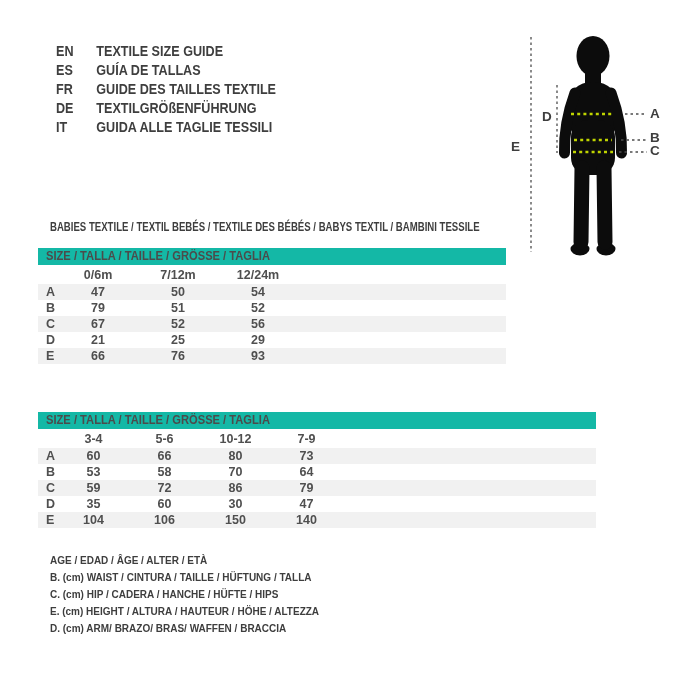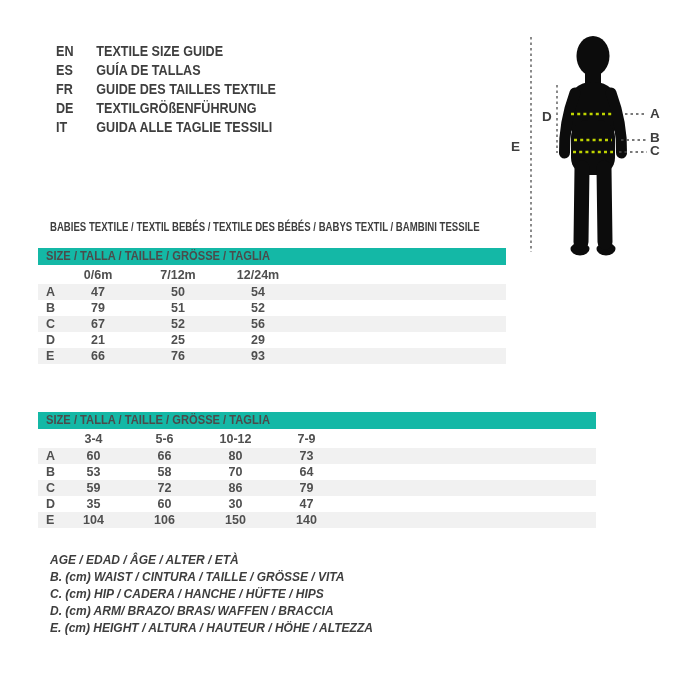--- a/index.html
+++ b/index.html
@@ -32,21 +32,21 @@
   .thead{height:17px;line-height:17px;background:#14b8a6;color:#4b4b4b;
     padding-left:8px;font-size:12px;white-space:nowrap;}
   .thead .condense{display:inline-block;transform:scaleX(.93);transform-origin:0 50%;}
   .cols-row{display:flex;align-items:center;height:19px;}
   .trow{display:flex;align-items:center;height:16px;}
   .trow.stripe{background:#f1f1f1;}
   .cell-label{flex:0 0 12px;width:12px;margin-left:8px;text-align:left;}
   .cell-v{flex:0 0 80px;width:80px;text-align:center;}
   .t2 .cell-v{flex:0 0 71px;width:71px;}
   
-  .legend{position:absolute;left:50px;top:552px;font-size:12px;font-weight:700;line-height:17px;white-space:nowrap;font-style:italic;}
+  .legend{position:absolute;left:50px;top:552px;font-size:10px;font-weight:700;line-height:17px;white-space:nowrap;}
 </style>
 </head>
 <body>
 
 <div class="canvas">
 
   <div class="lang-block">
     <div class="lang-row">
       <span class="lang-code">EN</span>
       <span class="lang-title">TEXTILE SIZE GUIDE</span>
@@ -191,19 +191,19 @@
       <span class="cell-label">E</span>
       <span class="cell-v">104</span>
       <span class="cell-v">106</span>
       <span class="cell-v">150</span>
       <span class="cell-v">140</span>
     </div>
   </div>
 
   <div class="legend">
     <div>AGE / EDAD / ÂGE / ALTER / ETÀ</div>
-    <div>B. (cm) WAIST / CINTURA / TAILLE / GRÖSSE / VITA</div>
+    <div>B. (cm) WAIST / CINTURA / TAILLE / HÜFTUNG / TALLA</div>
     <div>C. (cm) HIP / CADERA / HANCHE / HÜFTE / HIPS</div>
+    <div>E. (cm) HEIGHT / ALTURA / HAUTEUR / HÖHE / ALTEZZA</div>
     <div>D. (cm) ARM/ BRAZO/ BRAS/ WAFFEN / BRACCIA</div>
-    <div>E. (cm) HEIGHT / ALTURA / HAUTEUR / HÖHE / ALTEZZA</div>
   </div>
 
 </div>
 
 </body></html>

